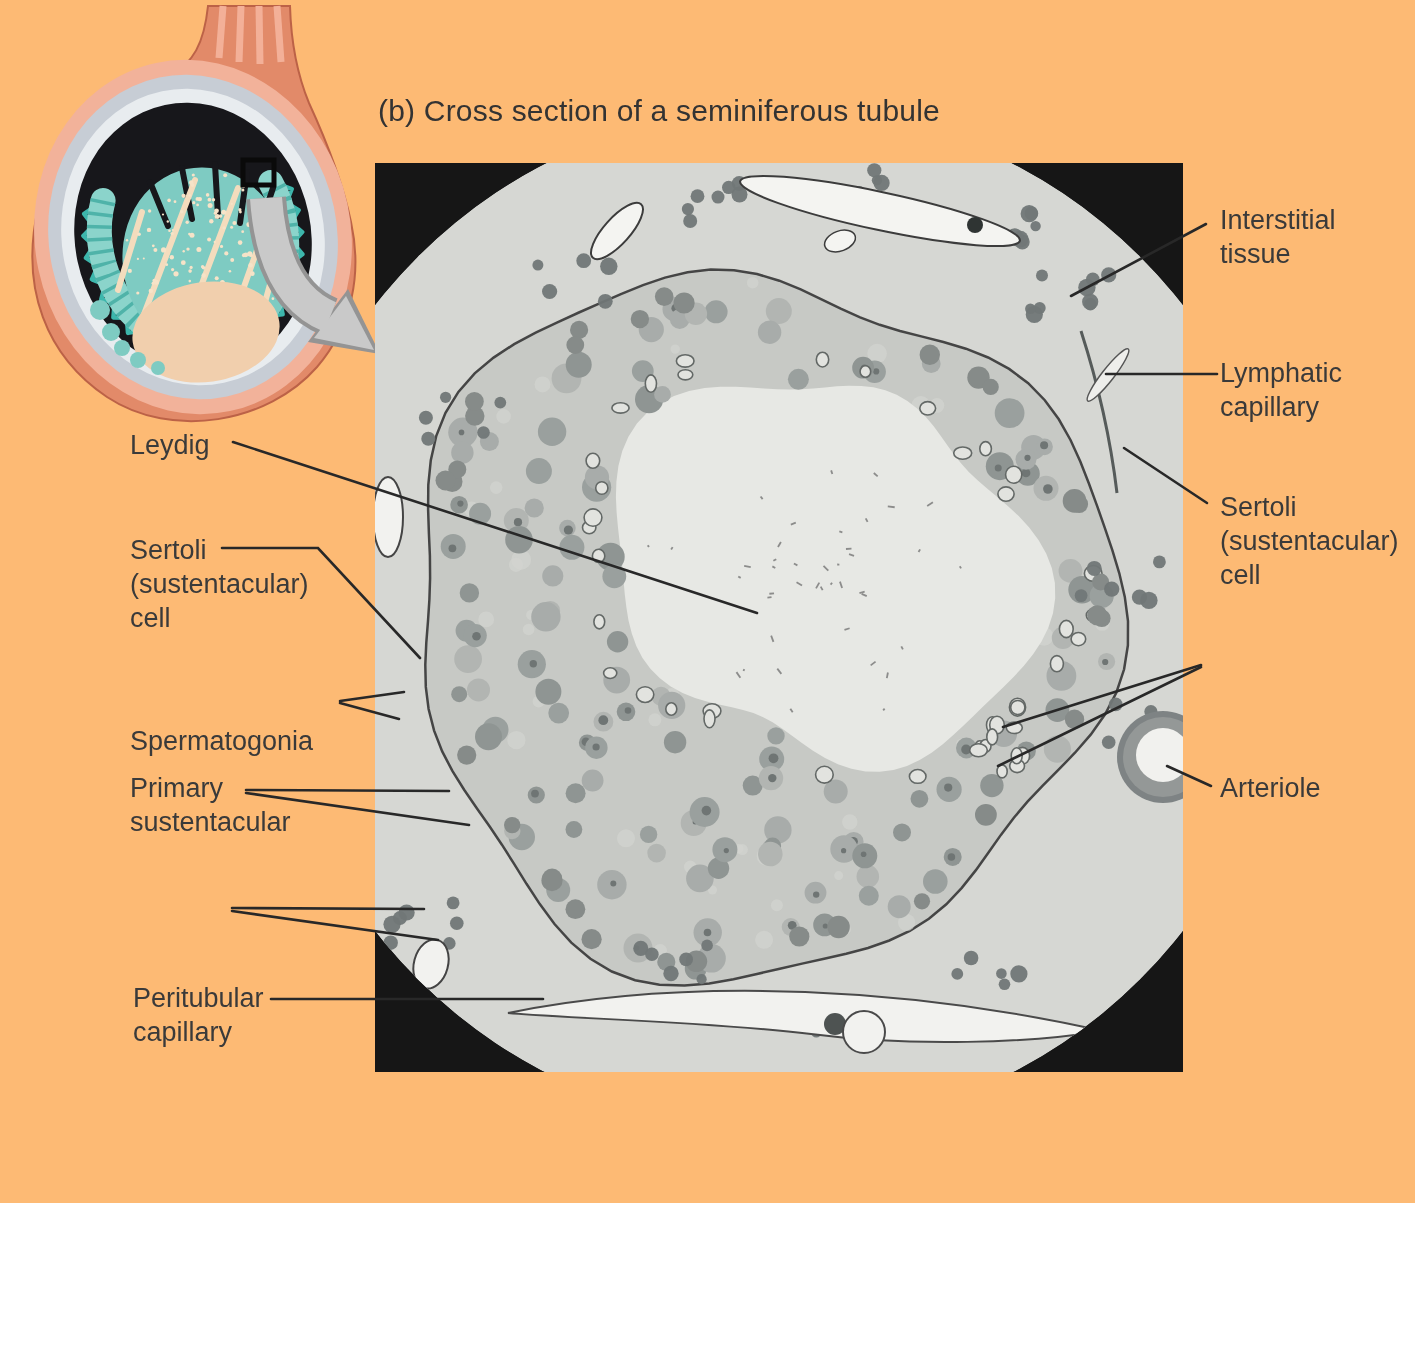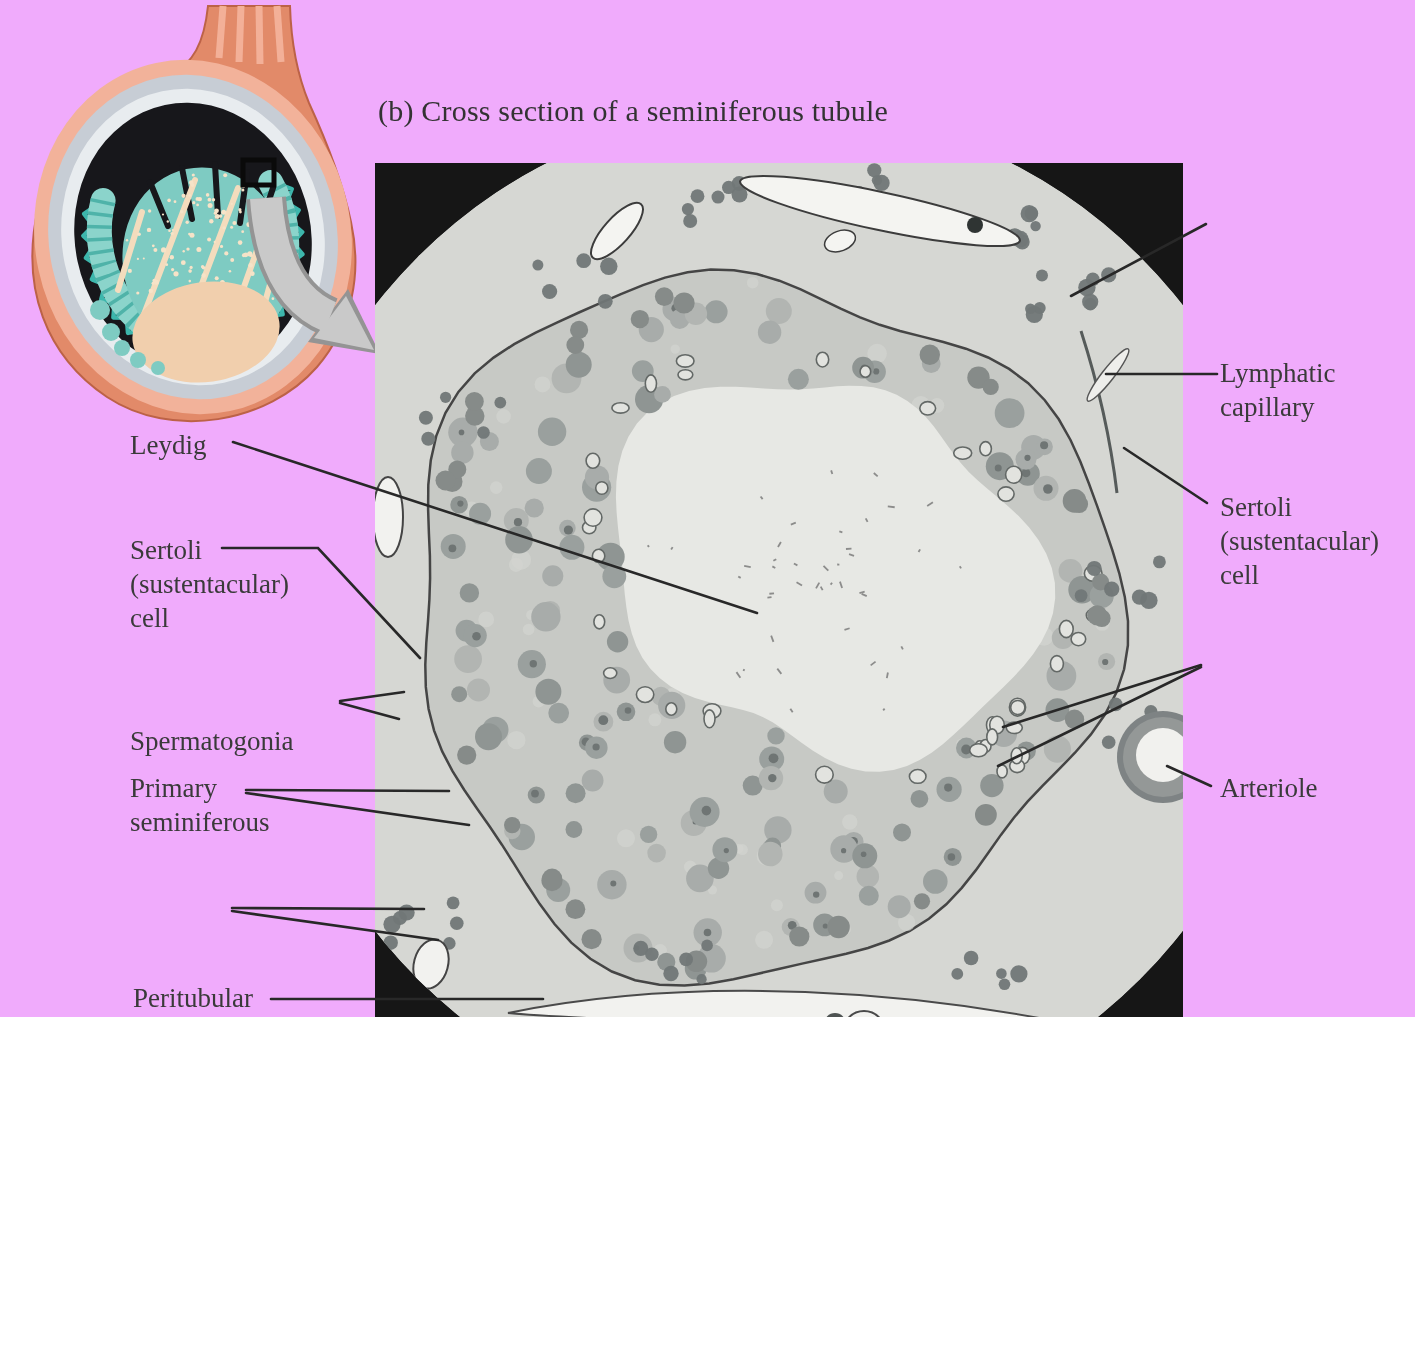--- a/index.html
+++ b/index.html
@@ -1,17 +1,17 @@
 <!DOCTYPE html>
 <html><head>
 <meta charset="utf-8">
 <style>
   html,body{margin:0;padding:0;background:#ffffff;}
-  #stage{position:relative;width:1415px;height:1017px;background:#f0abfc;overflow:hidden;
-         font-family:Liberation Serif, serif;}
+  #stage{position:relative;width:1415px;height:1203px;background:#fdba74;overflow:hidden;
+         font-family:Liberation Sans, sans-serif;}
   .panel-title{position:absolute;left:378px;top:94px;font-size:30px;color:#333;letter-spacing:0.2px;}
   .label{position:absolute;font-size:27px;line-height:34px;color:#3a3a3a;white-space:pre-line;}
   svg{position:absolute;display:block;}
   #inset{left:10px;top:0;}
   #micro{left:375px;top:163px;}
   #leaders{left:0;top:0;pointer-events:none;}
 </style>
 </head>
 <body>
 <div id="stage">
@@ -674,24 +674,26 @@
 </svg>
 
 <div class="panel-title">(b) Cross section of a seminiferous tubule</div>
 
 <div class="label" style="left:130px;top:428px">Leydig</div>
 <div class="label" style="left:130px;top:533px">Sertoli
 (sustentacular)
 cell</div>
 <div class="label" style="left:130px;top:724px">Spermatogonia</div>
 <div class="label" style="left:130px;top:771px">Primary
-seminiferous</div>
+sustentacular</div>
 <div class="label" style="left:133px;top:981px">Peritubular
 capillary</div>
 
+<div class="label" style="left:1220px;top:203px">Interstitial
+tissue</div>
 <div class="label" style="left:1220px;top:356px">Lymphatic
 capillary</div>
 <div class="label" style="left:1220px;top:490px">Sertoli
 (sustentacular)
 cell</div>
 <div class="label" style="left:1220px;top:771px">Arteriole</div>
 
 </div>
 
 </body></html>

